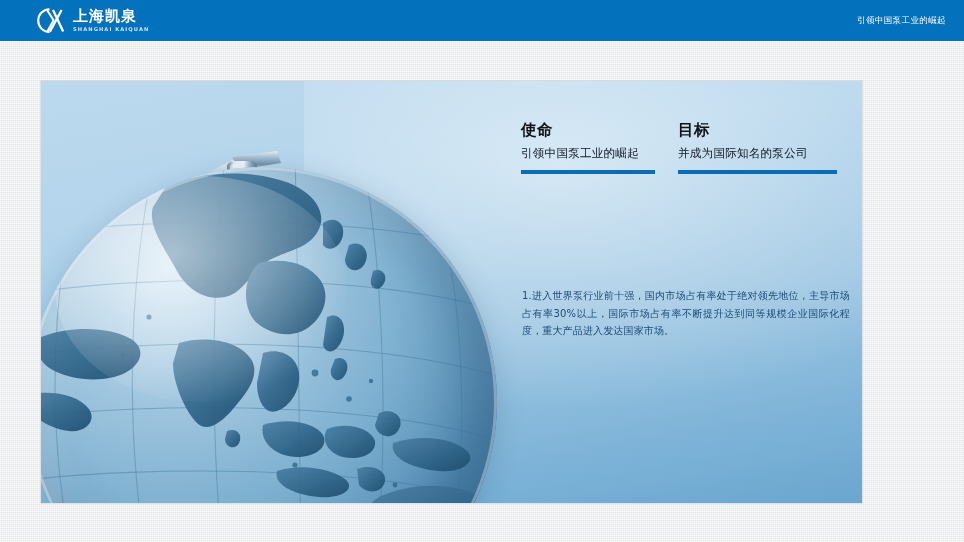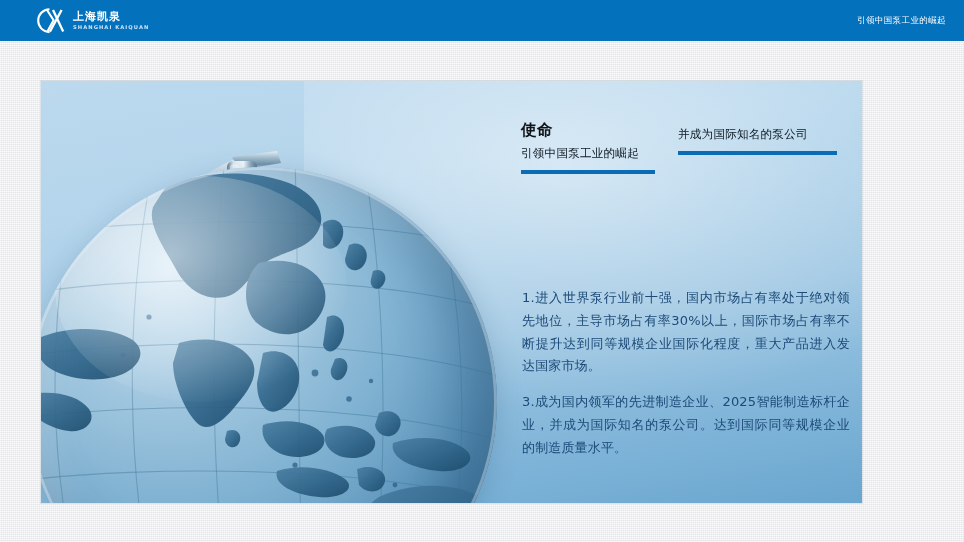--- a/index.html
+++ b/index.html
@@ -47,21 +47,21 @@
     position: relative;
   }
   .brand-text {
     display: flex;
     flex-direction: column;
     justify-content: center;
     line-height: 1;
   }
   .brand-cn {
     color: #ffffff;
-    font-size: 11px;
+    font-size: 15px;
     font-weight: 700;
     letter-spacing: 1px;
     white-space: nowrap;
   }
   .brand-en {
     color: #cfe4f4;
     font-size: 5.2px;
     font-weight: 700;
     letter-spacing: 1.05px;
     margin-top: 2.5px;
@@ -178,21 +178,21 @@
   .head-col.mission .head-rule { width: 134px; }
   .head-col.goal .head-rule    { width: 159px; }
 
   .body-copy {
     position: absolute;
     left: 1px; top: 166px;
     width: 328px;
   }
   .para {
     color: #1d4a78;
-    font-size: 13px;
+    font-size: 10px;
     line-height: 1.75;
     letter-spacing: .15px;
     margin: 0 0 13px 0;
     text-align: justify;
   }
   .para:last-child { margin-bottom: 0; }
 </style>
 </head>
 <body>
 
@@ -349,23 +349,23 @@
 
   <div class="content">
 
     <div class="heads">
       <div class="head-col mission">
         <div class="head-title">使命</div>
         <div class="head-sub">引领中国泵工业的崛起</div>
         <div class="head-rule"></div>
       </div>
       <div class="head-col goal">
+        <div class="head-title">目标</div>
         <div class="head-sub">并成为国际知名的泵公司</div>
         <div class="head-rule"></div>
       </div>
     </div>
 
     <div class="body-copy">
       <p class="para">1.进入世界泵行业前十强，国内市场占有率处于绝对领先地位，主导市场占有率30%以上，国际市场占有率不断提升达到同等规模企业国际化程度，重大产品进入发达国家市场。</p>
-      <p class="para">3.成为国内领军的先进制造企业、2025智能制造标杆企业，并成为国际知名的泵公司。达到国际同等规模企业的制造质量水平。</p>
     </div>
   </div>
 </div>
 
 </body></html>

